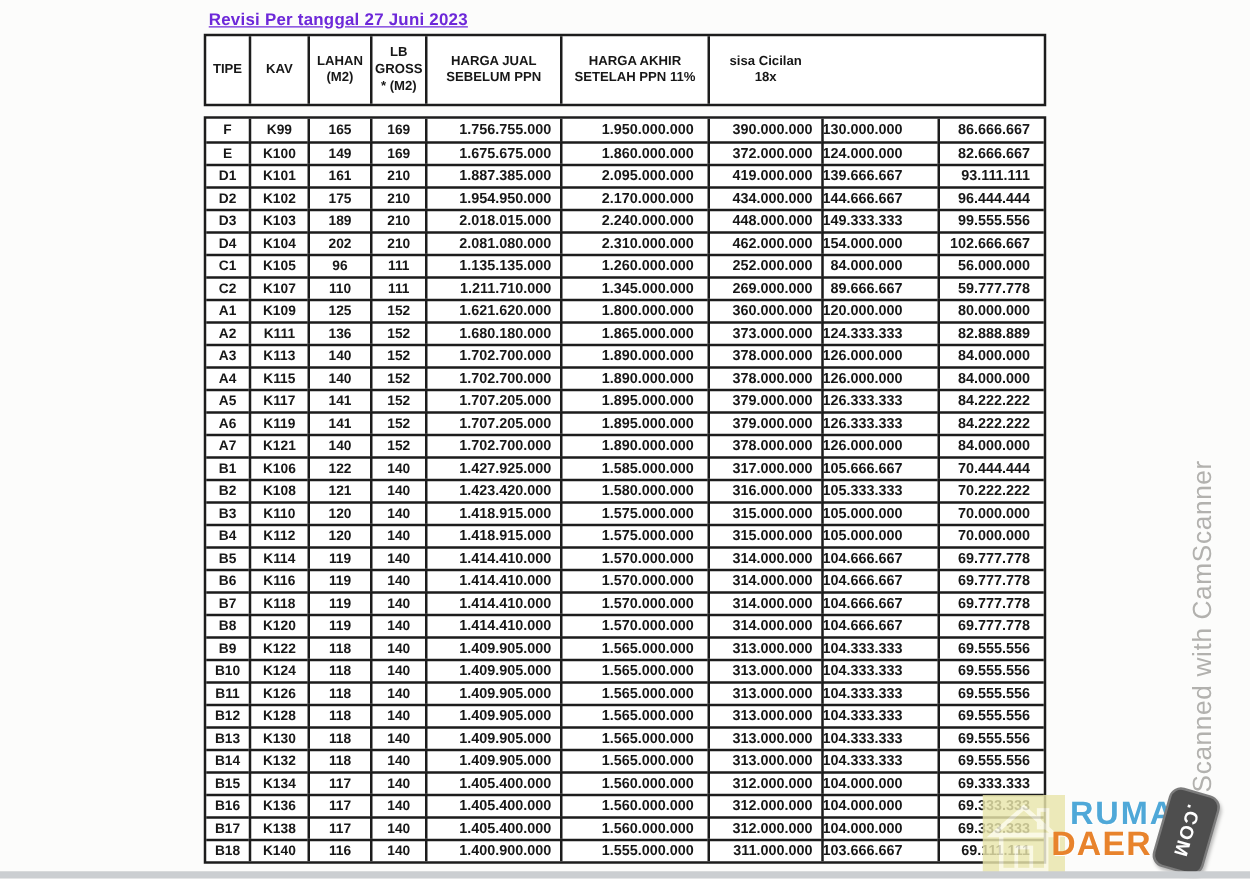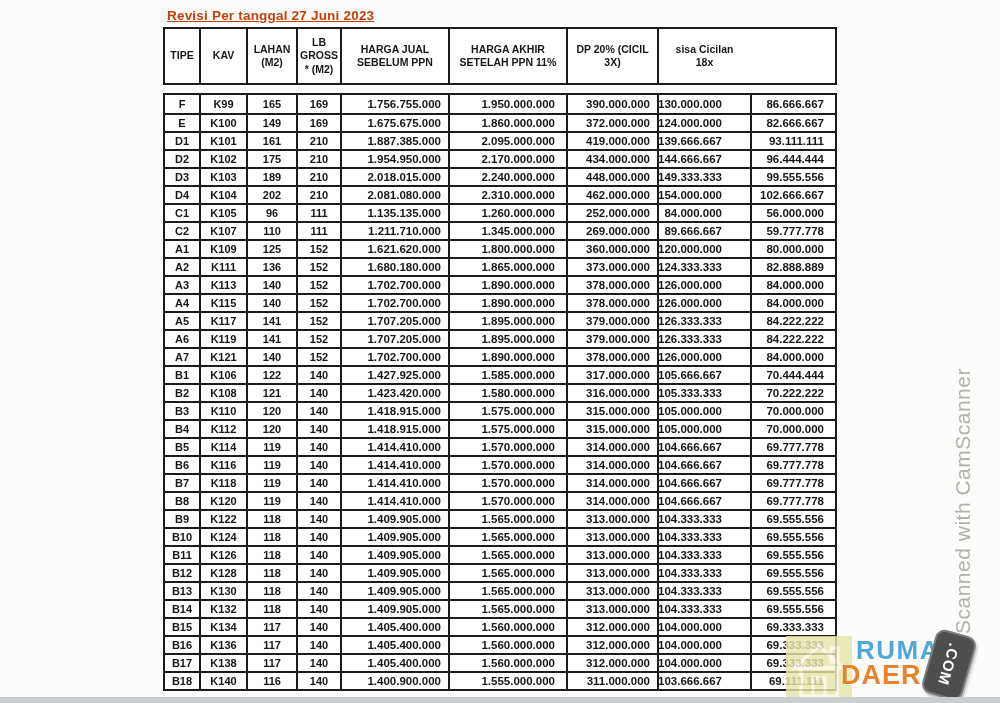--- a/index.html
+++ b/index.html
@@ -6,21 +6,21 @@
   body { font-family:"Liberation Sans", sans-serif; background:#e9e9e9; }
   .sheet {
     position:relative; width:1000px; height:703px;
     background:#fcfcfb; overflow:hidden;
     color:#171717;
   }
   .doc-title {
     position:absolute; left:167px; top:8px;
     font-size:13.5px; font-weight:bold; letter-spacing:0.2px;
     text-decoration:underline;
-    color:#c2410c;
+    color:#6d28d9;
   }
   .price-table { position:absolute; left:163px; top:27px; width:674px; }
   .thead, .tbody {
     display:grid;
     grid-template-columns:34px 47px 50px 44px 108px 118px 91px 93px 85px;
     border:2.5px solid #1c1c1c;
     background:#fff;
   }
   .thead { height:58px; }
   .tbody { margin-top:8px; grid-auto-rows:18px; }
@@ -90,22 +90,20 @@
         <div class="th">KAV</div>
         <div class="th">LAHAN
 (M2)</div>
         <div class="th">LB
 GROSS
 * (M2)</div>
         <div class="th">HARGA JUAL
 SEBELUM PPN</div>
         <div class="th">HARGA AKHIR
 SETELAH PPN 11%</div>
-        <div class="th">DP 20% (CICIL
-3X)</div>
         <div class="th">sisa Cicilan
 18x</div>
       </div>
     <div class="tbody" id="tbody">
         <div class="tr"><div class="td col0">F</div><div class="td col1">K99</div><div class="td col2">165</div><div class="td col3">169</div><div class="td col4 c-right">1.756.755.000</div><div class="td col5 c-right">1.950.000.000</div><div class="td col6 c-right">390.000.000</div><div class="td col7 c-right">130.000.000</div><div class="td col8 c-right">86.666.667</div></div>
         <div class="tr"><div class="td col0">E</div><div class="td col1">K100</div><div class="td col2">149</div><div class="td col3">169</div><div class="td col4 c-right">1.675.675.000</div><div class="td col5 c-right">1.860.000.000</div><div class="td col6 c-right">372.000.000</div><div class="td col7 c-right">124.000.000</div><div class="td col8 c-right">82.666.667</div></div>
         <div class="tr"><div class="td col0">D1</div><div class="td col1">K101</div><div class="td col2">161</div><div class="td col3">210</div><div class="td col4 c-right">1.887.385.000</div><div class="td col5 c-right">2.095.000.000</div><div class="td col6 c-right">419.000.000</div><div class="td col7 c-right">139.666.667</div><div class="td col8 c-right">93.111.111</div></div>
         <div class="tr"><div class="td col0">D2</div><div class="td col1">K102</div><div class="td col2">175</div><div class="td col3">210</div><div class="td col4 c-right">1.954.950.000</div><div class="td col5 c-right">2.170.000.000</div><div class="td col6 c-right">434.000.000</div><div class="td col7 c-right">144.666.667</div><div class="td col8 c-right">96.444.444</div></div>
         <div class="tr"><div class="td col0">D3</div><div class="td col1">K103</div><div class="td col2">189</div><div class="td col3">210</div><div class="td col4 c-right">2.018.015.000</div><div class="td col5 c-right">2.240.000.000</div><div class="td col6 c-right">448.000.000</div><div class="td col7 c-right">149.333.333</div><div class="td col8 c-right">99.555.556</div></div>
         <div class="tr"><div class="td col0">D4</div><div class="td col1">K104</div><div class="td col2">202</div><div class="td col3">210</div><div class="td col4 c-right">2.081.080.000</div><div class="td col5 c-right">2.310.000.000</div><div class="td col6 c-right">462.000.000</div><div class="td col7 c-right">154.000.000</div><div class="td col8 c-right">102.666.667</div></div>

